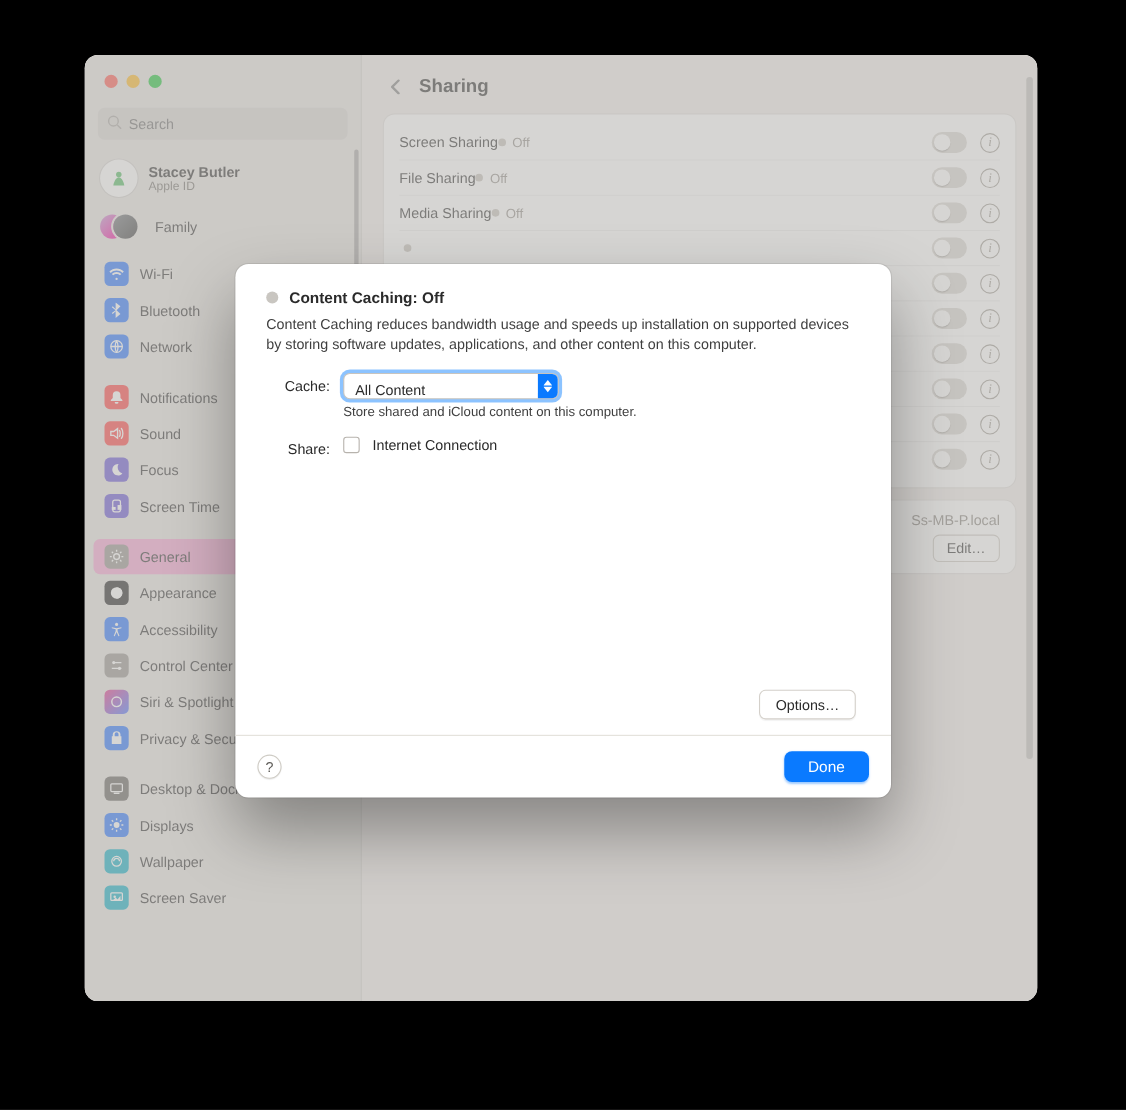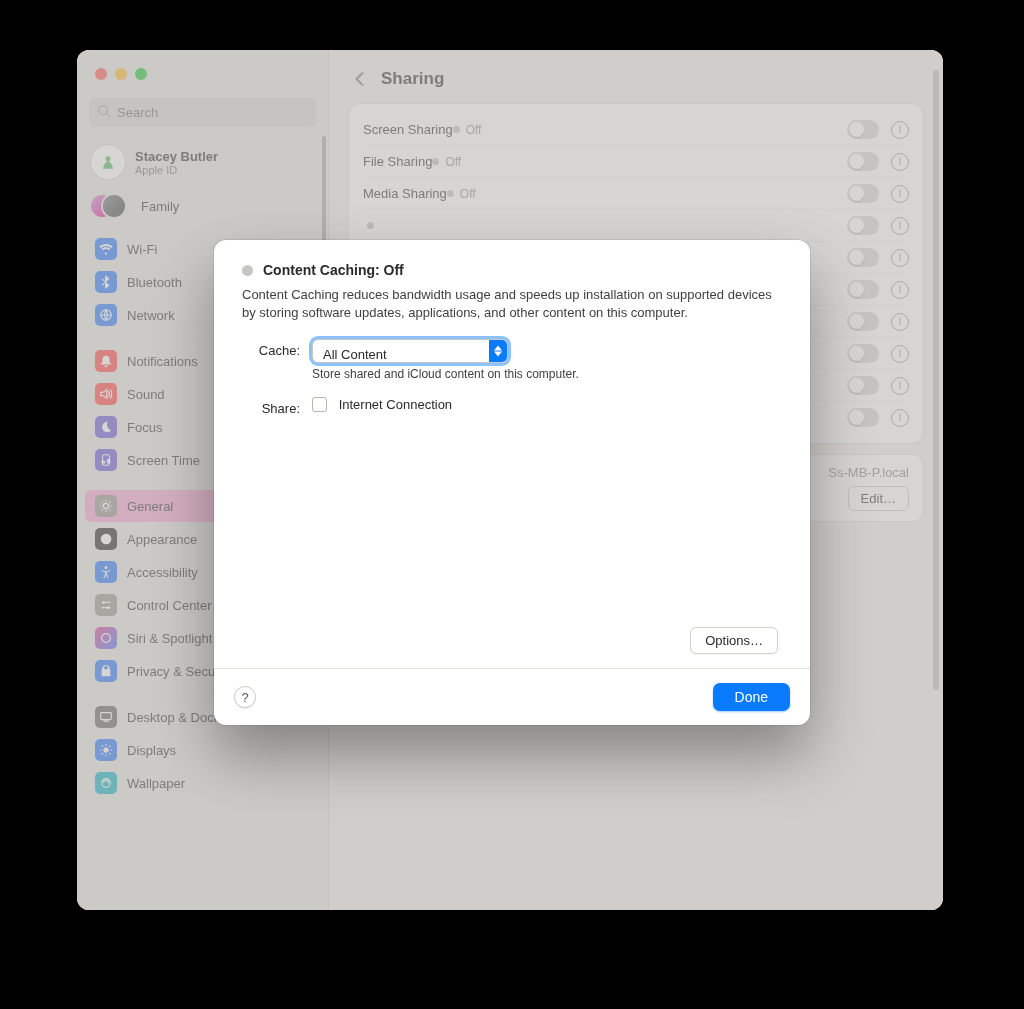--- a/index.html
+++ b/index.html
@@ -327,20 +327,30 @@
         </div>
         <div class="nav-item">
           <span class="icon ic-wall">
             <svg viewBox="0 0 16 16">
               <circle cx="8" cy="8" r="5" fill="none" stroke="#fff" stroke-width="1.3"></circle>
               <path d="M5 8a3 3 0 016 0" fill="none" stroke="#fff" stroke-width="1.3"></path>
             </svg>
           </span>
           <span>Wallpaper</span>
         </div>
+        <div class="nav-item">
+          <span class="icon ic-ss">
+            <svg viewBox="0 0 16 16">
+              <rect x="2" y="3" width="12" height="8" rx="1" fill="none" stroke="#fff" stroke-width="1.3"></rect>
+              <circle cx="6" cy="7" r="1.3" fill="#fff"></circle>
+              <path d="M4 11l3-3 2 2 3-4v5z" fill="#fff"></path>
+            </svg>
+          </span>
+          <span>Screen Saver</span>
+        </div>
       </div>
     <div class="sidebar-scrollbar"></div>
   </div>
 
   <div class="main">
     <div class="main-header">
       <div class="back">
         <svg width="14" height="14" viewBox="0 0 12 12">
             <path d="M8 1 3 6l5 5" fill="none" stroke="#888" stroke-width="1.8" stroke-linecap="round" stroke-linejoin="round"></path>
           </svg>

